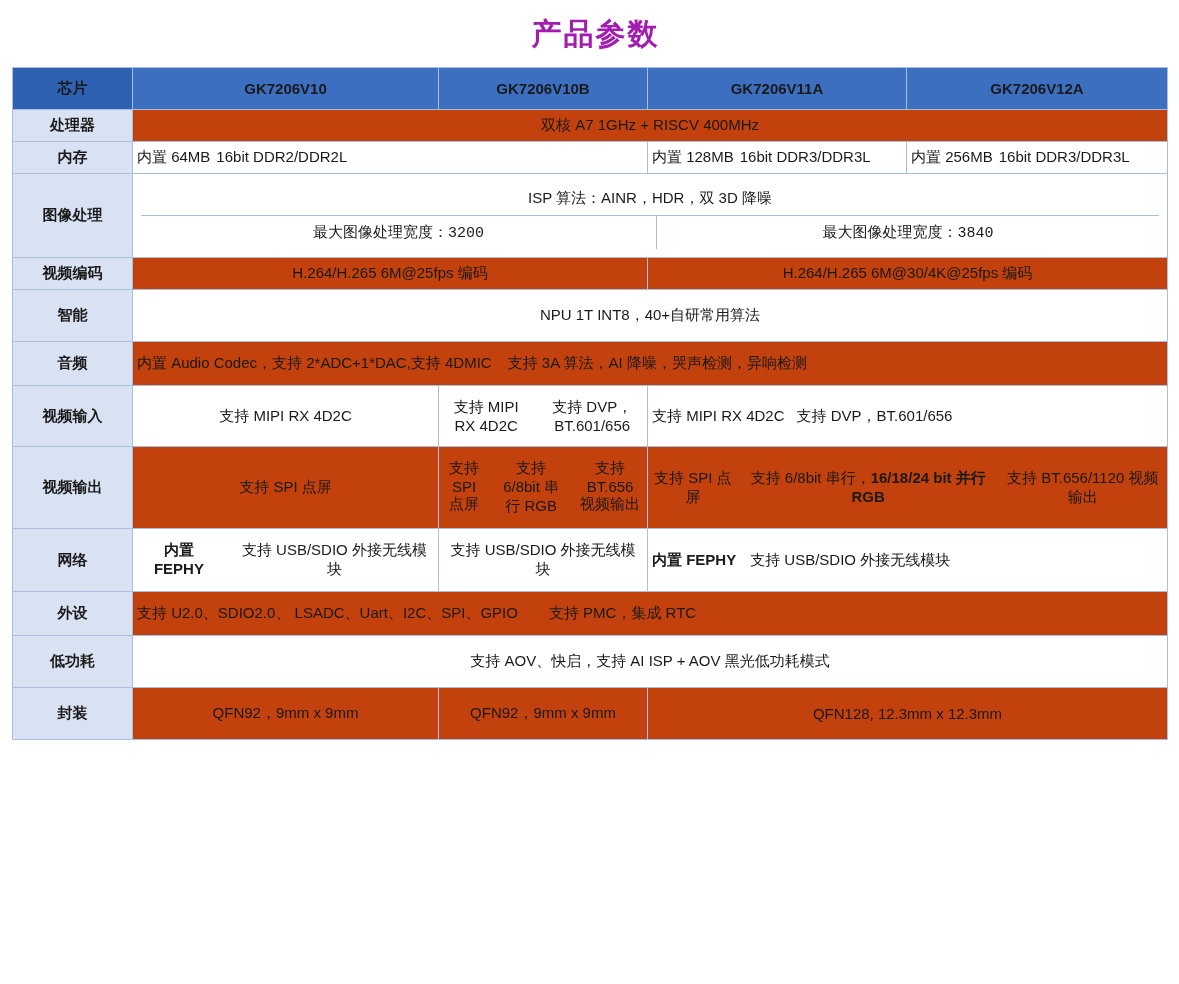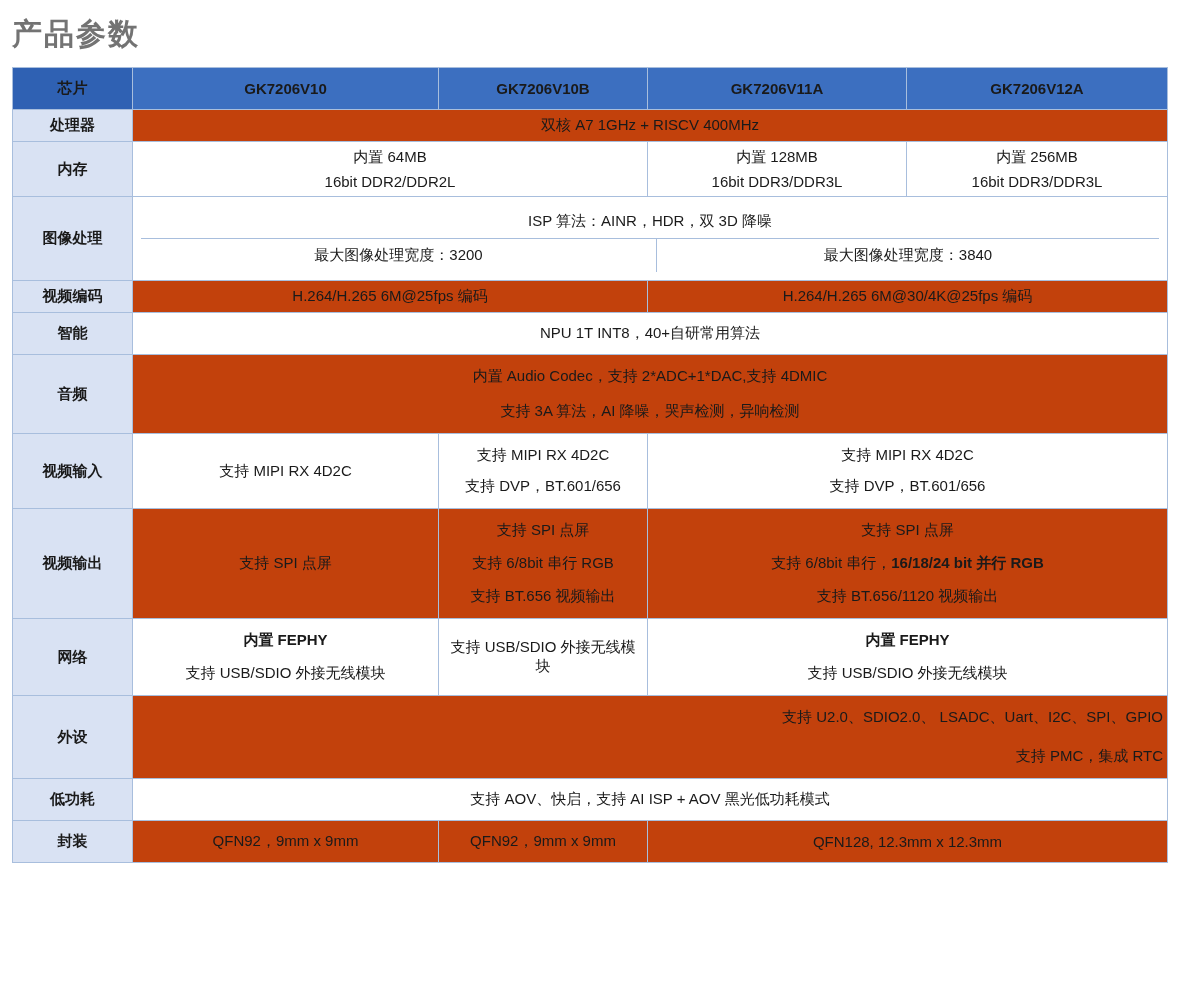--- a/index.html
+++ b/index.html
@@ -9,22 +9,22 @@
     background: #ffffff;
     font-family: "Liberation Sans", sans-serif;
   }
   .page {
     width: 1179px;
     height: 984px;
     position: relative;
     overflow: hidden;
   }
   .title {
-    text-align: left;
-    color: #737373;
+    text-align: center;
+    color: #a21caf;
     font-size: 30px;
     font-weight: bold;
     letter-spacing: 2px;
     padding-top: 14px;
     padding-bottom: 12px;
     margin-left: 12px;
   }
   table.spec {
     border-collapse: collapse;
     width: 1155px;
@@ -56,33 +56,33 @@
   thead th.hdr-chip {
     background: #2f61b3;
   }
   td.rowhead {
     background: #d9e2f3;
     font-weight: bold;
     font-size: 15px;
   }
   td.val { background: #ffffff; }
   td.val.shade { background: #c2410c; }
-  .cellstack { display: flex; flex-direction: column; gap: 6px; }
+  .cellstack { display: flex; flex-direction: row; gap: 6px; }
   .nopad { padding: 8px !important; }
   .splitcell { display: flex; flex-direction: column; height: 100%; }
   .splitcell > div {
     flex: 1;
     display: flex;
     align-items: center;
     justify-content: center;
     padding: 7px 4px;
   }
   .splitcell > div + div { border-top: 1px solid #a8bedd; }
   .bold { font-weight: bold; }
-  .pad-row { height: 42px; }
+  .pad-row { height: 52px; }
 </style>
 </head>
 <body>
 
 <div class="page">
 
   <div class="title">产品参数</div>
 
   <table class="spec">
     <colgroup>
@@ -129,21 +129,21 @@
           </div>
         </td>
       </tr>
 
       <tr>
         <td class="rowhead">图像处理</td>
         <td class="val nopad" colspan="4">
           <div class="splitcell">
             <div>ISP 算法：AINR，HDR，双 3D 降噪</div>
             <div style="padding:0;">
-              <div style="flex:0 0 auto; display:flex; width:100%;">
+              <div style="flex:0 0 auto; display:flex; width:100%;font-family:Liberation Mono, monospace;">
                 <div style="flex:0 0 515px; padding:7px 4px; text-align:center;">最大图像处理宽度：3200</div>
                 <div style="flex:1; padding:7px 4px; text-align:center; border-left:1px solid #a8bedd;">最大图像处理宽度：3840</div>
               </div>
             </div>
           </div>
         </td>
       </tr>
 
       <tr>
         <td class="rowhead">视频编码</td>
@@ -215,21 +215,21 @@
           <div class="cellstack" style="gap:14px; padding:6px 0;">
             <span class="bold">内置  FEPHY</span>
             <span>支持 USB/SDIO 外接无线模块</span>
           </div>
         </td>
       </tr>
 
       <tr>
         <td class="rowhead">外设</td>
         <td class="val shade" colspan="4">
-          <div class="cellstack" style="gap:20px; padding:6px 0;text-align:right;">
+          <div class="cellstack" style="gap:31px; padding:6px 0;text-align:right;">
             <span>支持 U2.0、SDIO2.0、 LSADC、Uart、I2C、SPI、GPIO</span>
             <span>支持 PMC，集成 RTC</span>
           </div>
         </td>
       </tr>
 
       <tr class="pad-row">
         <td class="rowhead">低功耗</td>
         <td class="val" colspan="4">支持 AOV、快启，支持 AI ISP + AOV 黑光低功耗模式</td>
       </tr>

